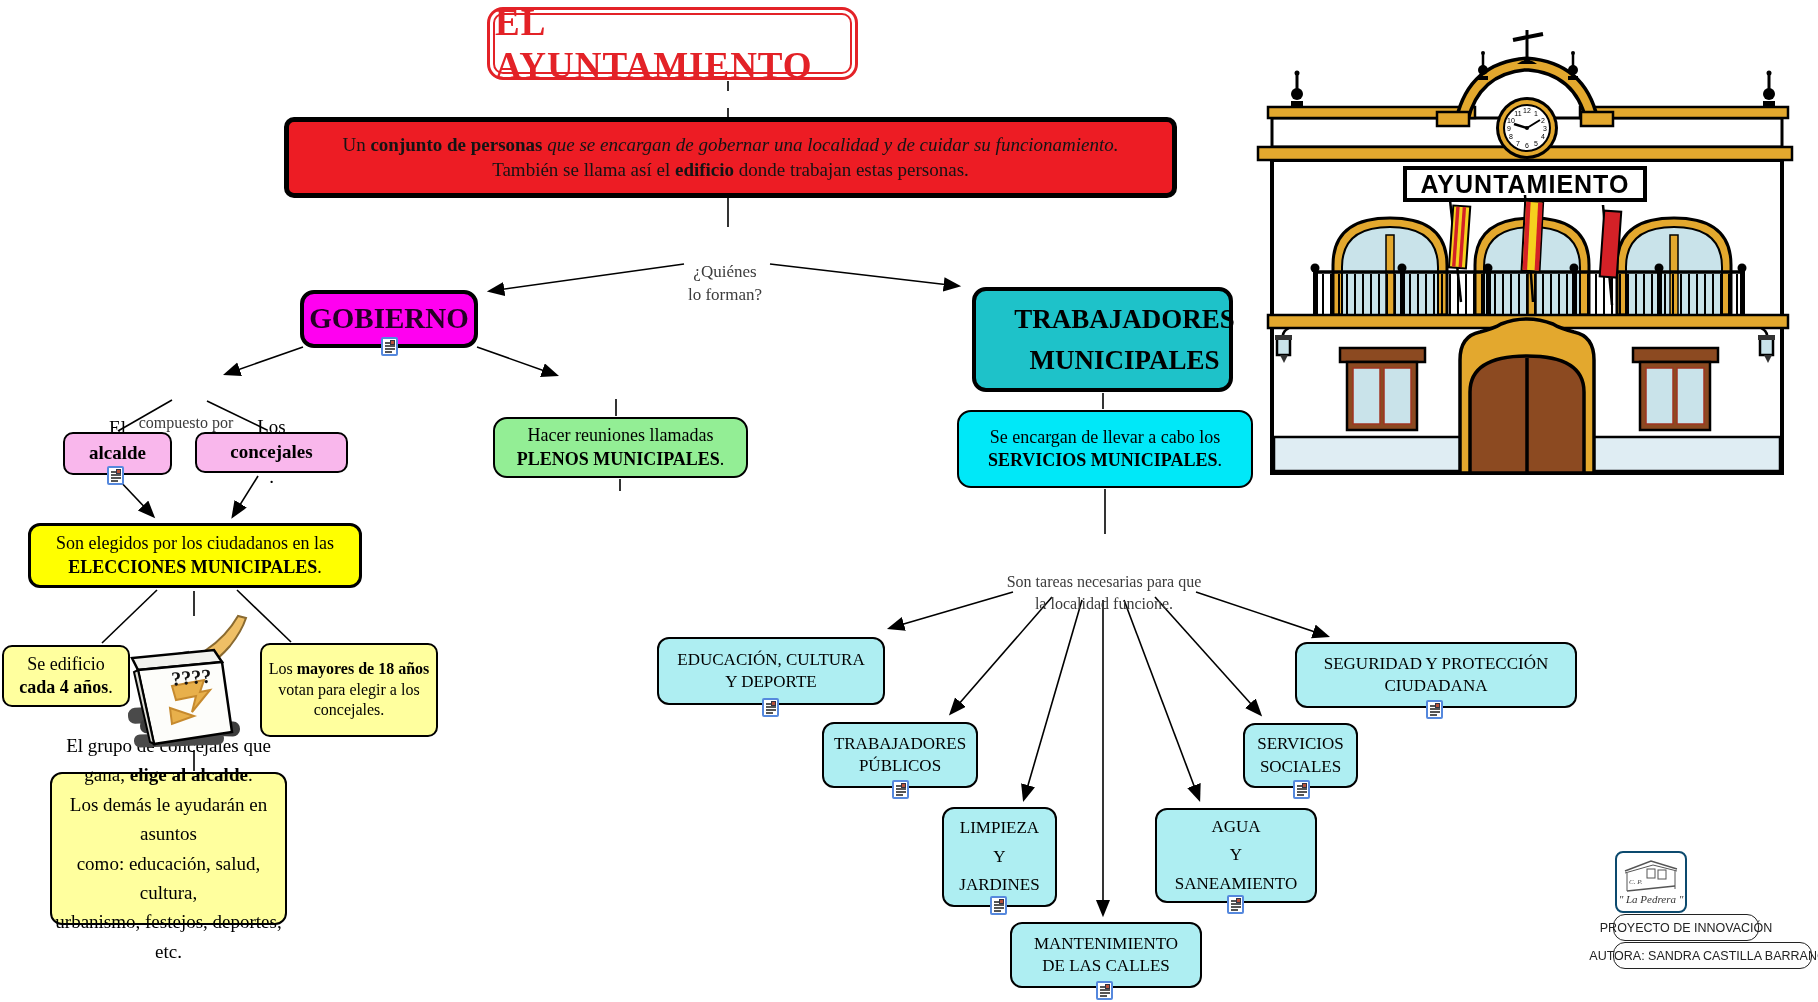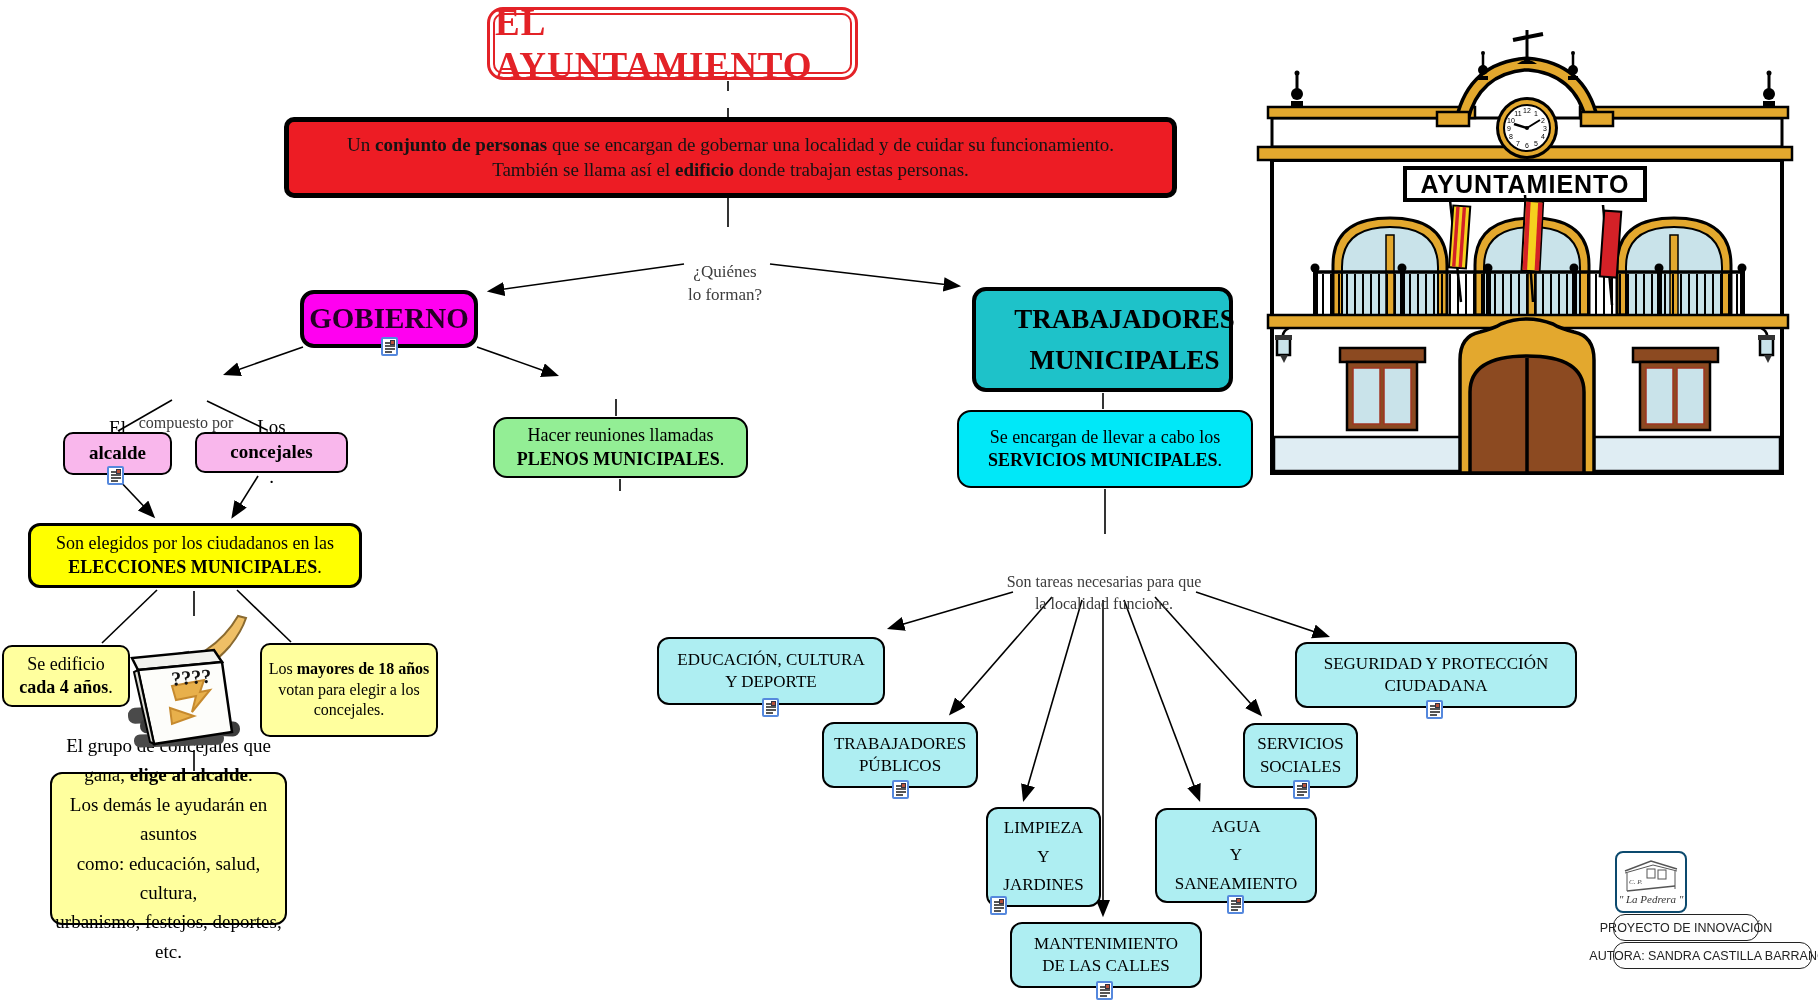--- a/index.html
+++ b/index.html
@@ -77,21 +77,21 @@
     <div>lo forman?</div>
   </div>
   <div class="edge-label" style="left:186px;top:380px;">compuesto por</div>
   <div class="edge-label" style="left:616px;top:381px;">se encarga de</div>
   <div class="edge-label" style="left:1104px;top:539px;">
     <div>Son tareas necesarias para que</div>
     <div>la localidad funcione.</div>
   </div>
 
   <div class="node" style="left:284px;top:117px;width:893px;height:81px;background:#ED1C24;border-width:5px;border-radius:10px;font-size:19px;color:#141414;">
-    <div class="ln"><b style="font-weight: normal;">Un </b><b>conjunto de personas</b><b style="font-weight: normal;"> que se encargan de gobernar una localidad y de cuidar su funcionamiento.</b></div>
+    <div class="ln"><b style="font-weight: normal;">Un </b><b>conjunto de personas</b><b style="font-weight: normal; font-style: italic;"> que se encargan de gobernar una localidad y de cuidar su funcionamiento.</b></div>
     <div class="ln"><b style="font-weight: normal;">También se llama así el </b><b>edificio</b><b style="font-weight: normal;"> donde trabajan estas personas.</b></div>
   </div>
 
   <div class="node" style="left:300px;top:290px;width:178px;height:58px;background:#FF00F0;border-width:4px;border-radius:14px;font-size:29px;font-weight:bold;color:#250025;">GOBIERNO</div>
   <div class="node" style="left:63px;top:432px;width:109px;height:43px;background:#F9B7EC;border-radius:10px;font-size:19px;">
       <b style="font-weight: normal;">El </b>
       <b>alcalde</b>
       <b style="font-weight: normal;">.</b>
     </div>
   <div class="node" style="left:195px;top:432px;width:153px;height:41px;background:#F9B7EC;border-radius:10px;font-size:19px;">
@@ -134,21 +134,21 @@
   </div>
 
   <div class="node" style="left:657px;top:637px;width:228px;height:68px;background:#AEEEF2;border-radius:12px;font-size:17px;">
       <div class="ln">EDUCACIÓN, CULTURA</div>
       <div class="ln">Y DEPORTE</div>
     </div>
   <div class="node" style="left:822px;top:722px;width:156px;height:66px;background:#AEEEF2;border-radius:12px;font-size:17px;">
       <div class="ln">TRABAJADORES</div>
       <div class="ln">PÚBLICOS</div>
     </div>
-  <div class="node" style="left:986px;top:807px;width:115px;height:100px;background:#AEEEF2;border-radius:12px;font-size:17px;line-height:1.7;">
+  <div class="node" style="left:942px;top:807px;width:115px;height:100px;background:#AEEEF2;border-radius:12px;font-size:17px;line-height:1.7;">
       <div class="ln">LIMPIEZA</div>
       <div class="ln">Y</div>
       <div class="ln">JARDINES</div>
     </div>
   <div class="node" style="left:1010px;top:922px;width:192px;height:66px;background:#AEEEF2;border-radius:12px;font-size:17px;">
       <div class="ln">MANTENIMIENTO</div>
       <div class="ln">DE LAS CALLES</div>
     </div>
   <div class="node" style="left:1155px;top:808px;width:162px;height:95px;background:#AEEEF2;border-radius:12px;font-size:17px;line-height:1.65;">
       <div class="ln">AGUA</div>

